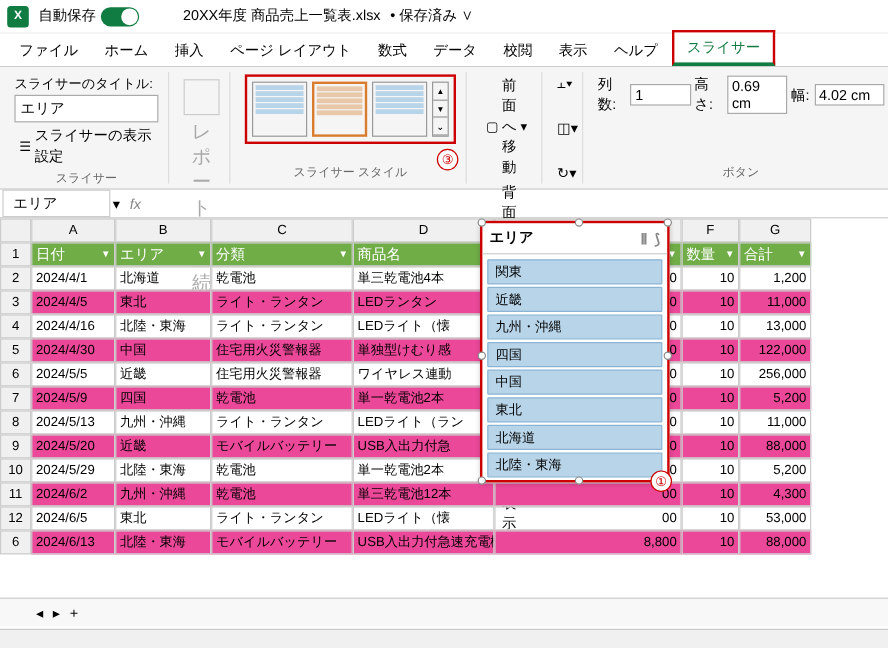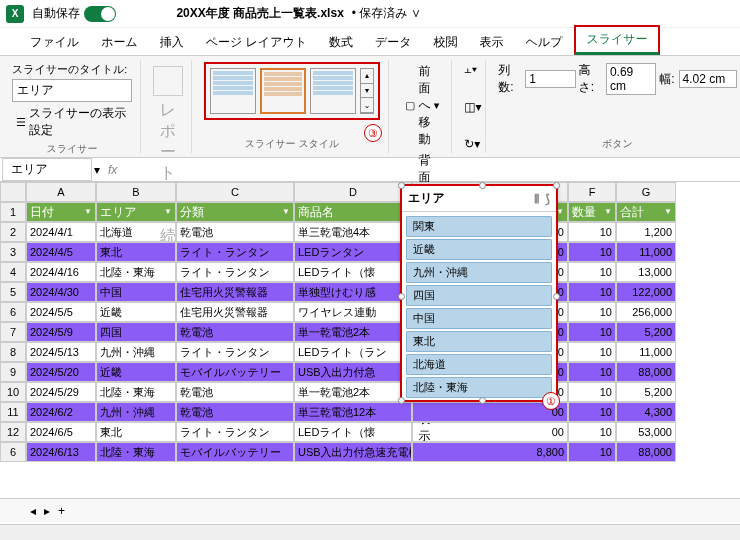--- a/index.html
+++ b/index.html
@@ -2,22 +2,22 @@
 <html><head>
 <meta charset="utf-8">
 <style>
 *{box-sizing:border-box;margin:0;padding:0;font-family:"Meiryo UI","Yu Gothic UI",sans-serif;font-size:12px;}
 body{background:#fff;width:740px;height:540px;overflow:hidden;position:relative;}
 .titlebar{height:28px;background:#fff;display:flex;align-items:center;padding:0 6px;gap:8px;border-bottom:1px solid #eee;}
 .xl-icon{width:18px;height:18px;background:#107c41;border-radius:3px;display:inline-flex;align-items:center;justify-content:center;color:#fff;font-weight:bold;font-size:10px;}
 .autosave{display:flex;align-items:center;gap:4px;}
 .toggle{width:32px;height:16px;background:#107c41;border-radius:8px;position:relative;}
 .toggle::after{content:"";position:absolute;right:1px;top:1px;width:14px;height:14px;background:#fff;border-radius:50%;}
-.title-text{margin-left:60px;font-weight:bold;}
-.ribbon-tabs{height:28px;display:flex;align-items:flex-end;padding:0 20px;gap:2px;border-bottom:1px solid #ccc;}
+.title-text{margin-left:36px;}
+.ribbon-tabs{height:28px;display:flex;align-items:flex-end;padding:0 6px;gap:2px;border-bottom:1px solid #ccc;}
 .rtab{padding:4px 10px;cursor:pointer;}
 .rtab.active{border:2px solid #c00;border-bottom:3px solid #107c41;background:#fff;color:#107c41;}
 .ribbon{height:102px;background:#f5f5f5;border-bottom:1px solid #ccc;display:flex;padding:4px;gap:4px;}
 .group{border-right:1px solid #ddd;padding:2px 8px;display:flex;flex-direction:column;justify-content:space-between;}
 .group-label{text-align:center;font-size:10px;color:#666;padding-top:2px;}
 .slicer-title-box{border:1px solid #aaa;padding:2px 4px;width:120px;background:#fff;margin:2px 0;}
 .btn-sm{display:flex;align-items:center;gap:3px;padding:1px 4px;font-size:11px;}
 .styles-box{border:2px solid #c00;padding:4px;display:flex;gap:4px;position:relative;}
 .style-thumb{width:46px;height:46px;border:1px solid #999;display:flex;flex-direction:column;padding:2px;gap:1px;}
 .style-thumb.sel{border:2px solid #d97c2e;}
@@ -36,21 +36,21 @@
 .sheet{position:relative;}
 .col-hdrs{display:flex;height:20px;}
 .rh{width:26px;border:1px solid #ccc;background:#f0f0f0;}
 .ch{border:1px solid #ccc;background:#f0f0f0;text-align:center;line-height:18px;font-size:11px;}
 .cA{width:70px}.cB{width:80px}.cC{width:118px}.cD{width:118px}.cE{width:156px}.cF{width:48px}.cG{width:60px}
 .rows{}
 .row{display:flex;height:20px;}
 .rn{width:26px;border:1px solid #ccc;background:#f0f0f0;text-align:center;line-height:18px;font-size:11px;}
 .cell{border:1px solid #ccc;padding:0 3px;line-height:18px;overflow:hidden;white-space:nowrap;font-size:11px;}
 .row.hdr .cell{background:#70ad47;color:#fff;display:flex;justify-content:space-between;}
-.row.band .cell{background:#8b5cf6;}
+.row.band .cell{background:#ec4899;}
 .drop{font-size:8px;}
 .num{text-align:right;}
 .slicer{position:absolute;left:400px;top:2px;width:158px;height:218px;border:2px solid #c00;background:#fff;box-shadow:0 1px 4px rgba(0,0,0,.2);}
 .slicer-hdr{display:flex;justify-content:space-between;align-items:center;padding:4px 6px;border-bottom:1px solid #ccc;font-weight:bold;}
 .slicer-hdr .icons{display:flex;gap:6px;color:#888;font-size:11px;}
 .slicer-items{padding:4px;display:flex;flex-direction:column;gap:2px;overflow:hidden;}
 .slicer-item{background:#b8d4e8;border:1px solid #8ab4d4;padding:2px 6px;font-size:11px;border-radius:1px;}
 .handle{position:absolute;width:7px;height:7px;background:#fff;border:1px solid #888;border-radius:50%;}
 .sheet-tabs{position:absolute;bottom:18px;left:0;right:0;height:24px;display:flex;align-items:center;padding:0 30px;gap:8px;border-top:1px solid #ccc;background:#f8f8f8;}
 .stab{padding:3px 12px;border:1px solid #ccc;border-bottom:2px solid #107c41;background:#fff;}

